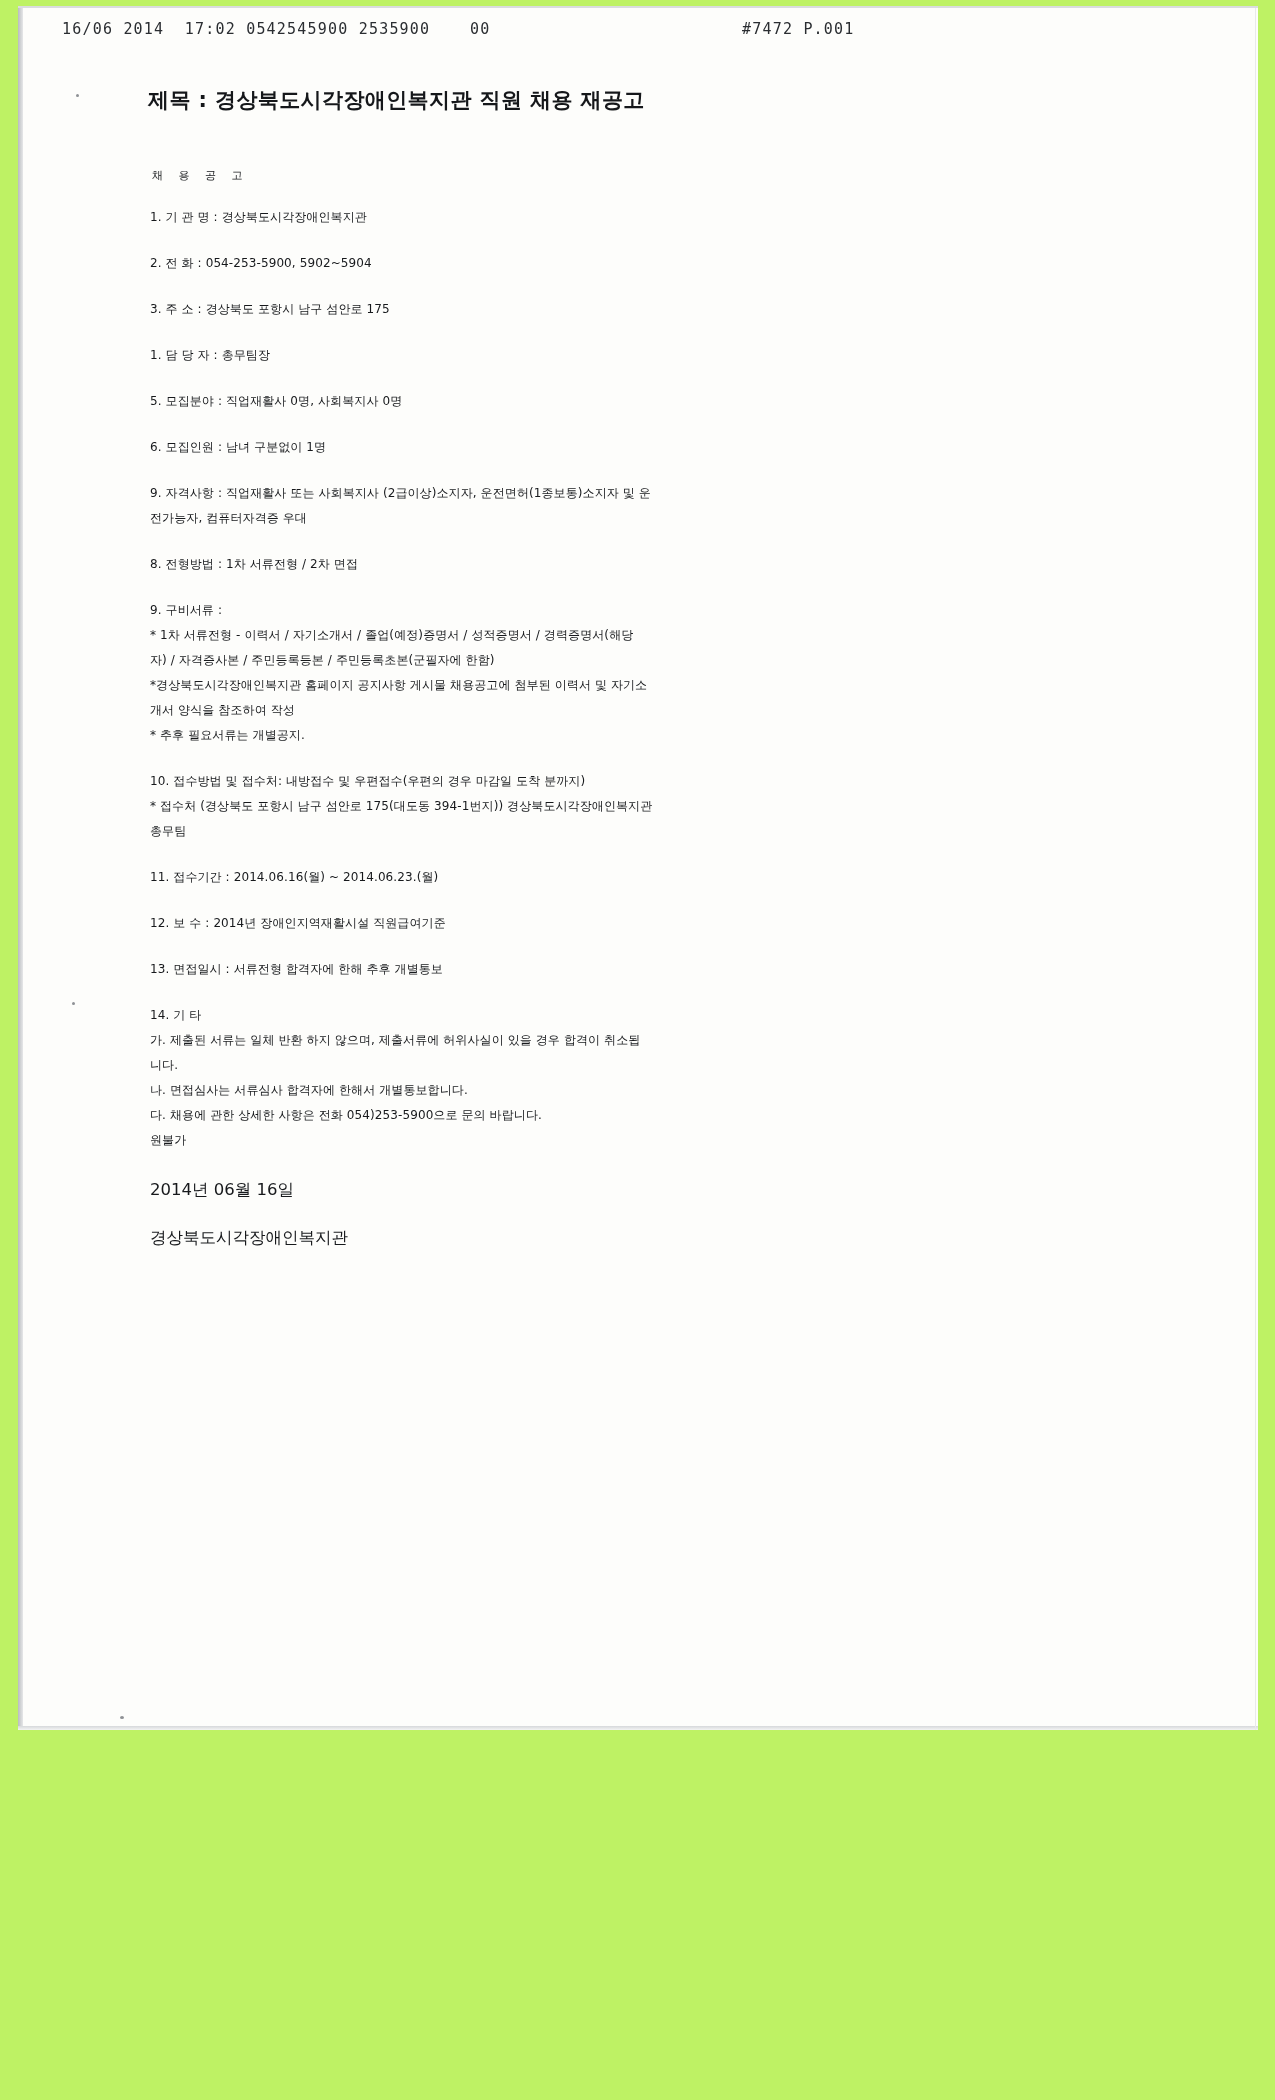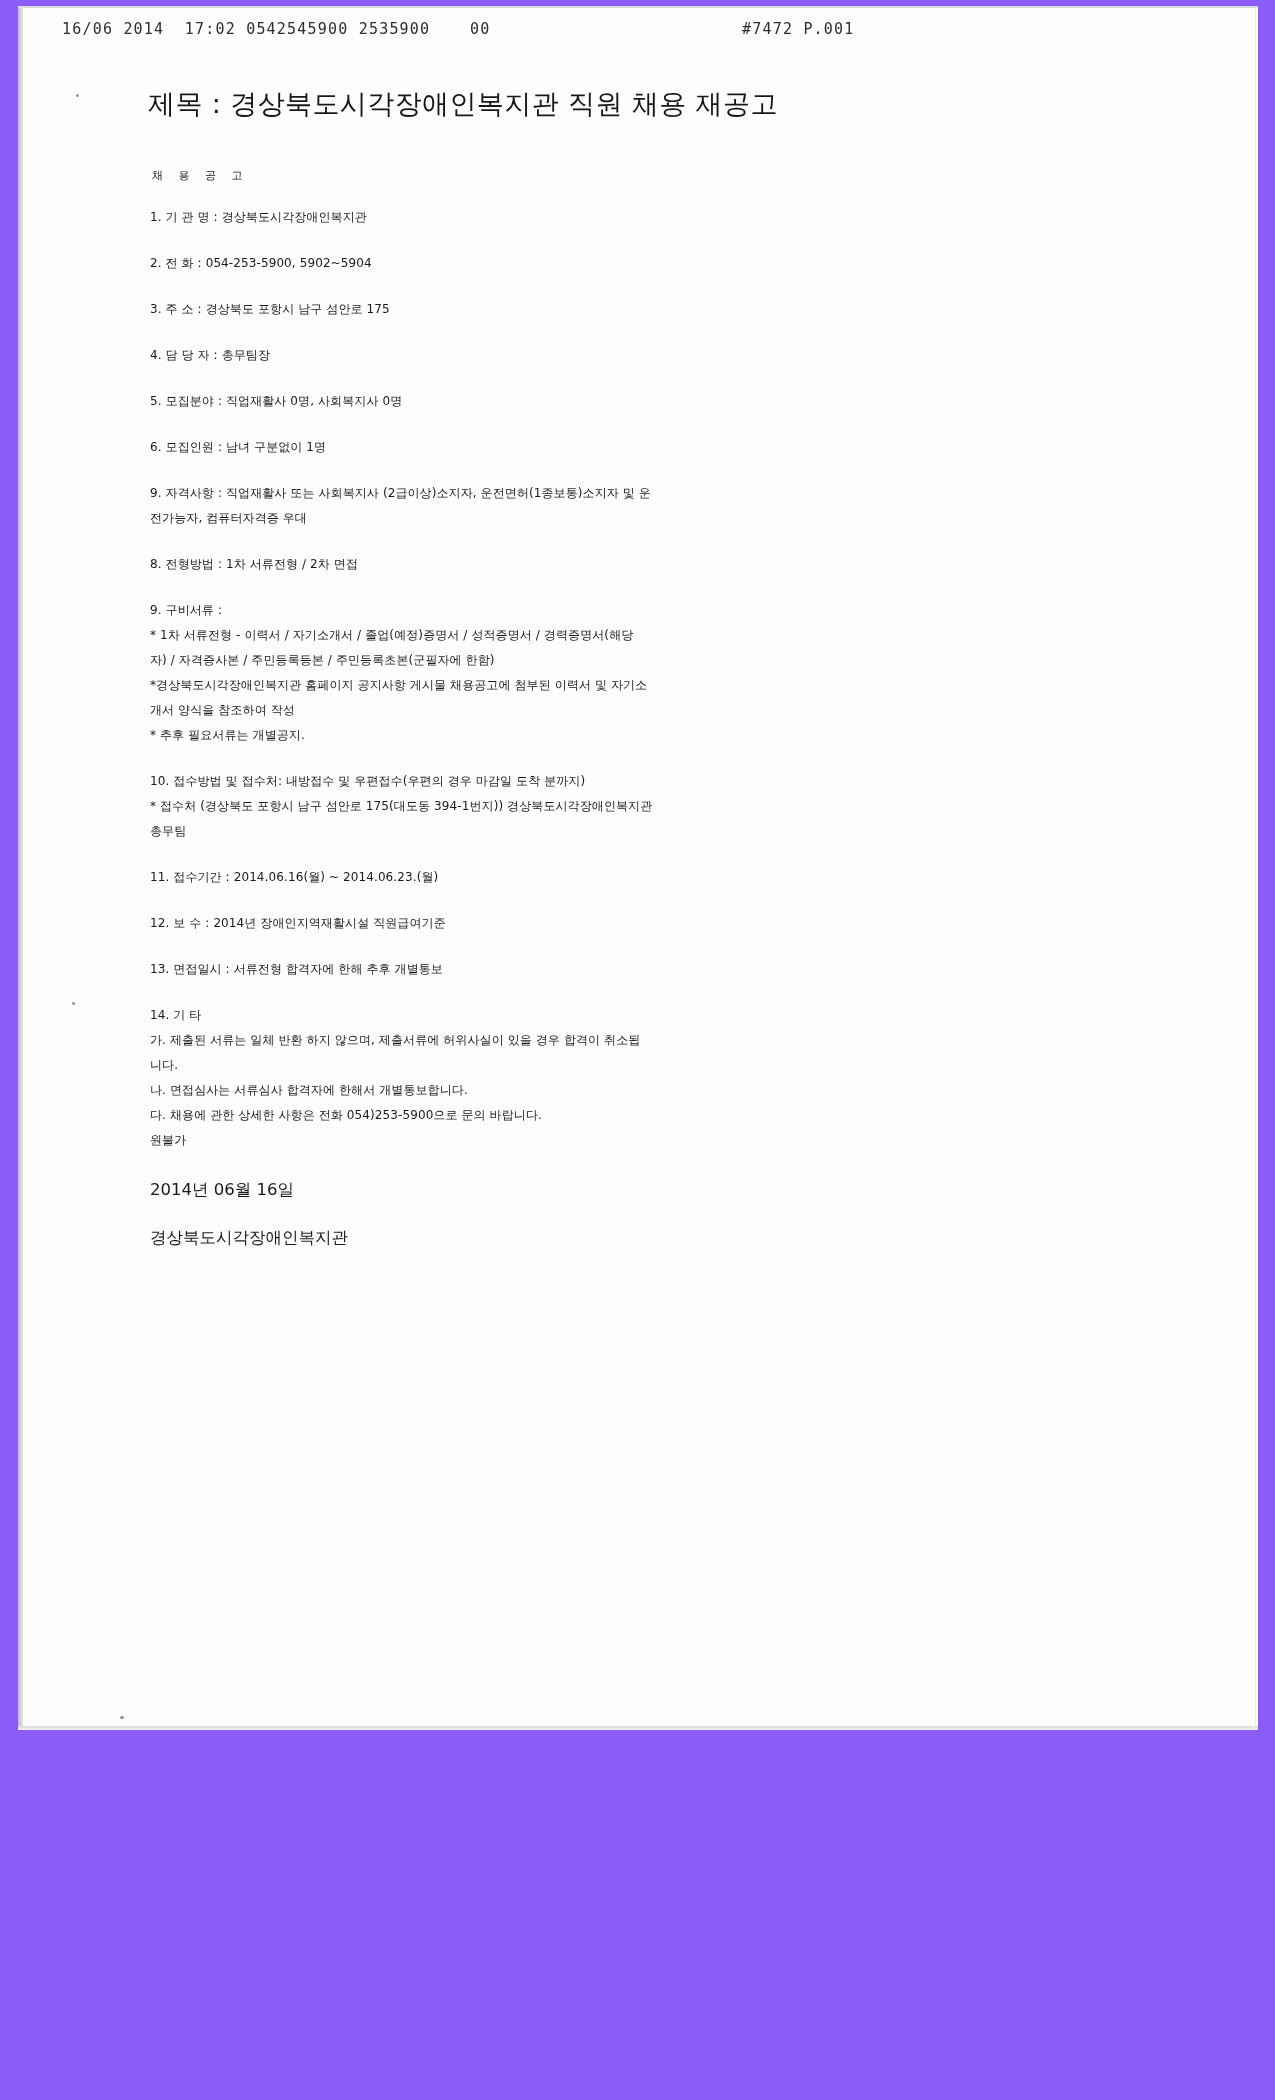--- a/index.html
+++ b/index.html
@@ -16,21 +16,21 @@
     overflow: hidden;
   }
 
   
   .page {
     position: absolute;
     left: 0;
     top: 0;
     width: 1275px;
     height: 2100px;
-    background: #8b5cf6;
+    background: #bef264;
   }
 
   
   .scan-sheet {
     position: absolute;
     left: 18px;
     top: 8px;
     width: 1240px;
     height: 1722px;
     background: #fdfdfb;
@@ -97,22 +97,22 @@
   .speck {
     position: absolute;
     background: #8e9195;
     border-radius: 50%;
   }
 
   .doc-title {
     position: absolute;
     left: 148px;
     top: 86px;
-    font-size: 27px;
-    font-weight: 400;
+    font-size: 21px;
+    font-weight: 700;
     letter-spacing: 0.4px;
     color: #15171a;
     white-space: nowrap;
   }
 
   .section-head {
     position: absolute;
     left: 152px;
     top: 168px;
     font-size: 11px;
@@ -194,21 +194,21 @@
 
     <p class="item">
       <span class="ln">2. 전 화 : 054-253-5900, 5902~5904</span>
     </p>
 
     <p class="item">
       <span class="ln">3. 주 소 : 경상북도 포항시 남구 섬안로 175</span>
     </p>
 
     <p class="item">
-      <span class="ln">4. 담 당 자 : 총무팀장</span>
+      <span class="ln">1. 담 당 자 : 총무팀장</span>
     </p>
 
     <p class="item">
       <span class="ln">5. 모집분야 : 직업재활사 0명, 사회복지사 0명</span>
     </p>
 
     <p class="item">
       <span class="ln">6. 모집인원 : 남녀 구분없이 1명</span>
     </p>
 

